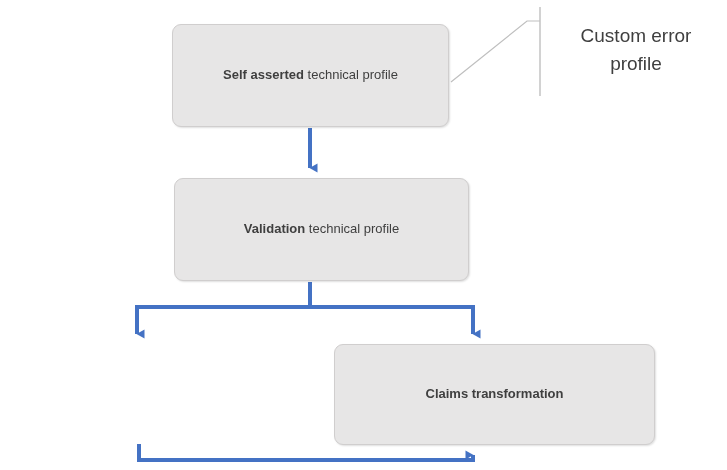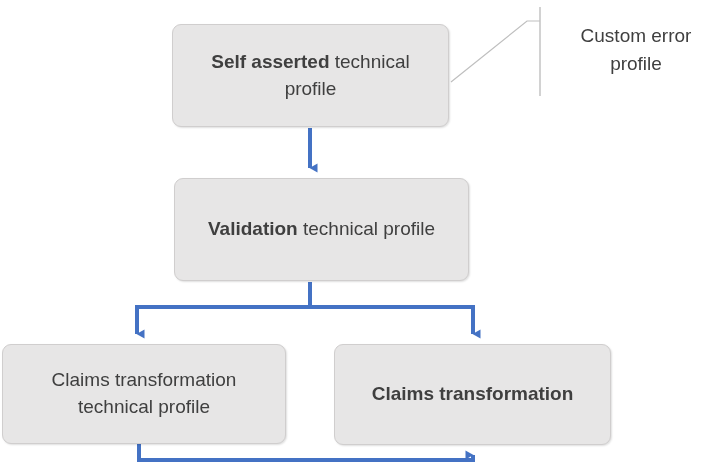--- a/index.html
+++ b/index.html
@@ -30,39 +30,39 @@
     position: absolute;
     box-sizing: border-box;
     background: #e7e6e6;
     border: 1px solid #d0cece;
     border-radius: 9px;
     display: flex;
     align-items: center;
     justify-content: flex-start;
     text-align: center;
     color: #3f3f3f;
-    font-size: 19px;
+    font-size: 13px;
     line-height: 1.42;
     padding: 6px 14px;
     box-shadow: 1px 1px 2px rgba(0,0,0,0.13);
   }
   .node-label {
     display: block;
     width: 100%;
   }
   .node-label b {
     font-weight: bold;
   }
   .node-label .reg {
     font-weight: normal;
   }
   #node-self-asserted { left: 172px; top: 24px; width: 277px; height: 103px; }
   #node-validation    { left: 174px; top: 178px; width: 295px; height: 103px; }
   #node-claims-tp     { left: 2px;   top: 344px; width: 284px; height: 100px; }
-  #node-claims-tr     { left: 334px; top: 344px; width: 277px; height: 101px; }
+  #node-claims-tr     { left: 334px; top: 344px; width: 321px; height: 101px; }
   #callout-text {
     position: absolute;
     left: 552px;
     top: 22px;
     width: 168px;
     text-align: center;
     color: #3f3f3f;
     font-size: 19px;
     line-height: 1.45;
   }
@@ -97,23 +97,20 @@
   </svg>
 
   <div class="node-box" id="node-self-asserted">
     <span class="node-label"><b>Self asserted</b><span class="reg"> technical profile</span></span>
   </div>
 
   <div class="node-box" id="node-validation">
     <span class="node-label"><b>Validation</b><span class="reg"> technical profile</span></span>
   </div>
 
-  <div class="node-box" id="node-claims-tp">
-    <span class="node-label"><span class="reg">Claims transformation technical profile</span></span>
-  </div>
 
   <div class="node-box" id="node-claims-tr">
     <span class="node-label"><b>Claims transformation</b></span>
   </div>
 
   <div id="callout-text">
     <div>Custom error</div>
     <div>profile</div>
   </div>
 

